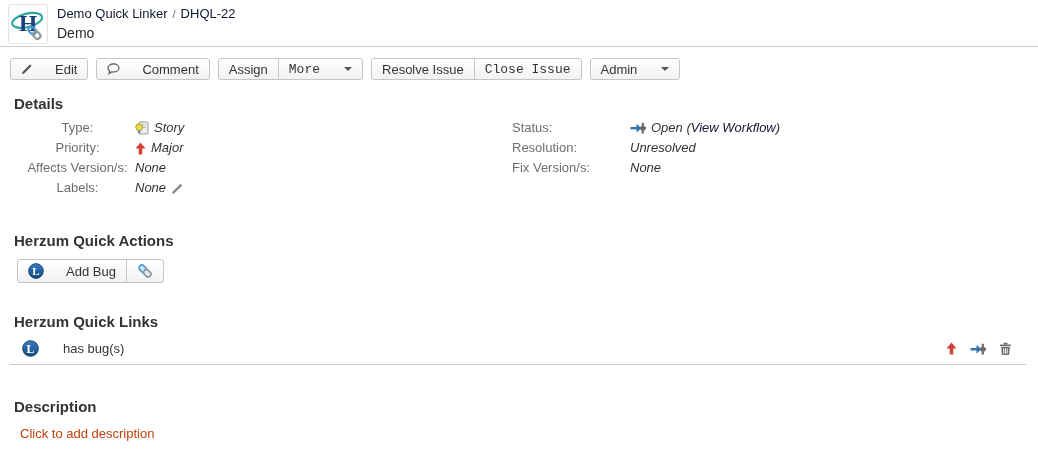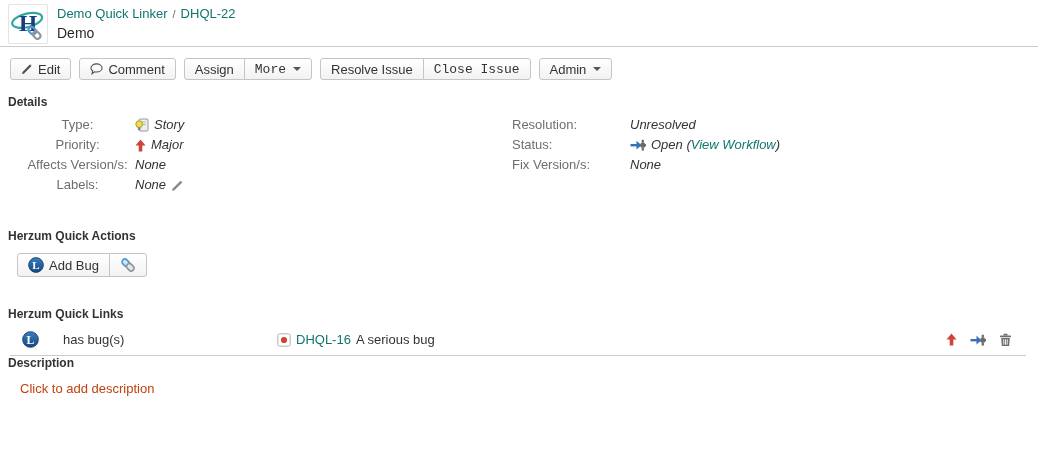--- a/index.html
+++ b/index.html
@@ -2,50 +2,50 @@
 <html><head>
 <meta charset="utf-8">
 <style>
   * { box-sizing: border-box; }
   html,body { margin:0; padding:0; }
   body {
     width:1038px; height:460px; overflow:hidden;
     background:#fff; color:#333;
     font-family:"Liberation Sans", sans-serif; font-size:13px;
   }
-  a { color:#0f766e; text-decoration:none; cursor:pointer; }
+  a { color:#0f172a; text-decoration:none; cursor:pointer; }
 
   
   .header { display:flex; align-items:flex-start; padding:4px 0 0 8px; height:47px; border-bottom:1px solid #ccc; }
   .logo-box { width:40px; height:40px; border:1px solid #e4e4e4; border-radius:2px; background:#fff;
               display:flex; align-items:center; justify-content:center; margin-right:9px; flex:0 0 auto; }
   .head-text { padding-top:3px; }
   .breadcrumb { font-size:13px; line-height:14px; }
   .breadcrumb .sep { color:#707070; margin:0 5px; font-size:11px; }
   .page-title { font-size:14px; color:#292929; margin-top:2px; line-height:20px; }
 
   
   .toolbar { display:flex; gap:8px; padding:11px 0 0 10px; }
   .btn-group { display:inline-flex; }
   .btn {
-    display:inline-flex; align-items:center; gap:5px;
+    display:inline-flex; align-items:center; gap:22px;
     height:22px; padding:0 10px;
     border:1px solid #c5c5c5; border-radius:3px;
     background:linear-gradient(#ffffff,#f2f2f2);
     color:#333; font-size:13px; cursor:pointer; white-space:nowrap;
   }
   .btn-group .btn { border-radius:0; }
   .btn-group .btn + .btn { margin-left:-1px; }
   .btn-group .btn:first-child { border-radius:3px 0 0 3px; }
   .btn-group .btn:last-child { border-radius:0 3px 3px 0;font-family:Liberation Mono, monospace; }
   .caret { display:inline-block; width:0; height:0; border-left:4px solid transparent;
            border-right:4px solid transparent; border-top:4px solid #555; margin-left:2px; }
 
   
-  .section-heading { font-weight:bold; font-size:12px; color:#333; padding-left:8px; }
+  .section-heading { font-weight:bold; font-size:15px; color:#333; padding-left:14px; }
   .details-cols { display:flex; margin-top:9px; }
   .dcol-left { width:492px; flex:0 0 auto; }
   .dcol-right { flex:1; }
   .frow { display:flex; align-items:center; margin-bottom:6px; line-height:14px; }
   .dcol-left .frow { padding-left:20px;text-align:center; }
   .dcol-right .frow { padding-left:20px; }
   .flabel { color:#6e6e6e; }
   .dcol-left .flabel { width:115px; flex:0 0 auto; }
   .dcol-right .flabel { width:118px; flex:0 0 auto; }
   .fvalue { display:flex; align-items:center; gap:5px; color:#333;font-style:italic; }
@@ -56,21 +56,21 @@
   .qa-btn { height:24px; }
 
   .mt-ql { margin-top:30px; }
   .ql-row { display:flex; align-items:center; margin:10px 0 0 22px; height:17px; }
   .ql-relation { margin-left:14px; width:224px; flex:0 0 auto;padding-left:10px; }
   .issue-cell { display:flex; align-items:center; gap:5px; }
   .row-actions { margin-left:auto; display:flex; align-items:center; gap:13px; }
   .ql-actions { margin-right:26px; }
   .ql-sep { border-bottom:1px solid #ccc; margin:7px 12px 0 10px; }
 
-  .mt-desc { }
+  .mt-desc { margin-top:33px; }
   .desc-placeholder { color:#c2410c; margin:11px 0 0 20px; cursor:pointer; }
 
   .icon-btn { cursor:pointer; background:none; border:none; padding:0; display:inline-flex; }
 </style>
 </head>
 <body>
 
 <div class="header">
   <div class="logo-box">
     <svg width="36" height="36" viewBox="0 0 40 40">
@@ -173,40 +173,40 @@
           <span class="icon icon-btn">
             <svg width="13" height="13" viewBox="0 0 13 13">
                 <path d="M1 12 L1.7 9.6 L9.6 1.7 L11.3 3.4 L3.4 11.3 Z" fill="#8a8a8a"></path>
               </svg>
           </span>
         </span>
       </div>
     </div>
     <div class="dcol-right">
       <div class="frow">
-        <span class="flabel">Resolution:</span>
-        <span class="fvalue">
-            <span>Unresolved</span>
-          </span>
-      </div>
-      <div class="frow">
         <span class="flabel">Status:</span>
         <span class="fvalue">
           <span class="icon">
             <svg width="16" height="14" viewBox="0 0 16 14">
               <rect x="0.5" y="6" width="7" height="2.4" fill="#3572b0"></rect>
               <path d="M6.5 2.8 L11.5 7.2 L6.5 11.6 Z" fill="#3572b0"></path>
               <circle cx="12.8" cy="7.2" r="2.6" fill="#6b6b6b"></circle>
               <rect x="11.7" y="1.8" width="2.2" height="3" fill="#6b6b6b"></rect>
               <rect x="11.7" y="9.6" width="2.2" height="3" fill="#6b6b6b"></rect>
               <rect x="13.6" y="6.1" width="2.4" height="2.2" fill="#6b6b6b"></rect>
             </svg>
           </span>
           <span><span>Open (</span><a>View Workflow</a><span>)</span></span>
         </span>
+      </div>
+      <div class="frow">
+        <span class="flabel">Resolution:</span>
+        <span class="fvalue">
+            <span>Unresolved</span>
+          </span>
       </div>
       <div class="frow">
         <span class="flabel">Fix Version/s:</span>
         <span class="fvalue">
             <span>None</span>
           </span>
       </div>
     </div>
   </div>
 </div>
@@ -251,30 +251,20 @@
             <linearGradient id="lg2" x1="0" y1="0" x2="0" y2="1">
               <stop offset="0" stop-color="#3a7cc0"></stop>
               <stop offset="1" stop-color="#134a82"></stop>
             </linearGradient>
           </defs>
         <circle cx="8" cy="8" r="7.4" fill="url(#lg2)" stroke="#0f3c6b" stroke-width="0.8"></circle>
         <text x="8" y="12" text-anchor="middle" font-family="'Liberation Serif',serif" font-size="11" font-weight="bold" fill="#ffffff">L</text>
       </svg>
     </span>
     <span class="ql-relation">has bug(s)</span>
-    <span class="issue-cell">
-      <span class="icon">
-        <svg width="14" height="14" viewBox="0 0 14 14">
-          <rect x="0.8" y="0.8" width="12.4" height="12.4" rx="2" fill="#ffffff" stroke="#b3b3b3"></rect>
-          <circle cx="7" cy="7" r="3.1" fill="#d04437"></circle>
-        </svg>
-      </span>
-      <a>DHQL-16</a>
-      <span>A serious bug</span>
-    </span>
     <span class="row-actions ql-actions">
       <span class="icon icon-btn">
         <svg width="11" height="13" viewBox="0 0 11 13">
             <path d="M5.5 0.5 L10.5 6.5 L7.3 6.5 L7.3 12.5 L3.7 12.5 L3.7 6.5 L0.5 6.5 Z" fill="#d04437"></path>
           </svg>
       </span>
       <span class="icon icon-btn">
         <svg width="16" height="14" viewBox="0 0 16 14">
           <rect x="0.5" y="6" width="7" height="2.4" fill="#3572b0"></rect>
           <path d="M6.5 2.8 L11.5 7.2 L6.5 11.6 Z" fill="#3572b0"></path>

